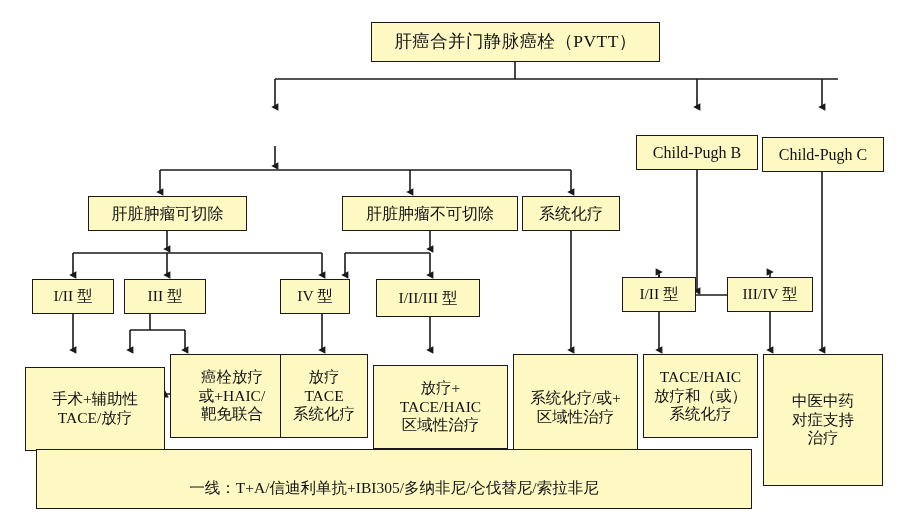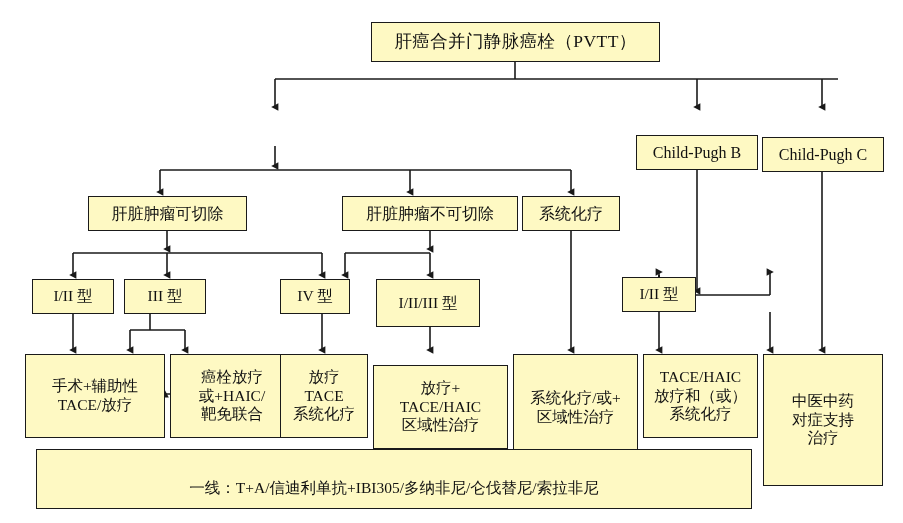--- a/index.html
+++ b/index.html
@@ -130,24 +130,25 @@
   <div class="node t-cp" style="left:636px; top:111px; width:122px; height:35px;margin-top:24px;">Child-Pugh B</div>
   <div class="node t-cp" style="left:762px; top:111px; width:122px; height:35px;margin-top:26px;">Child-Pugh C</div>
 
   <div class="node t-stage" style="left:88px; top:196px; width:159px; height:35px;">肝脏肿瘤可切除</div>
   <div class="node t-stage" style="left:342px; top:196px; width:176px; height:35px;">肝脏肿瘤不可切除</div>
   <div class="node t-stage" style="left:522px; top:196px; width:98px; height:35px;">系统化疗</div>
 
   <div class="node t-type" style="left:32px; top:279px; width:82px; height:35px;">I/II 型</div>
   <div class="node t-type" style="left:124px; top:279px; width:82px; height:35px;">III 型</div>
   <div class="node t-type" style="left:280px; top:279px; width:70px; height:35px;">IV 型</div>
-  <div class="node t-type" style="left:376px; top:279px; width:104px; height:48px;">I/II/III 型</div>
+  <div class="node t-type" style="left:376px; top:279px; width:104px; height:38px;">I/II/III 型</div>
   <div class="node t-type" style="left:622px; top:277px; width:74px; height:35px;">I/II 型</div>
+  <div class="node t-type" style="left:727px; top:277px; width:86px; height:35px;">III/IV 型</div>
 
-  <div class="node t-treat" style="left:25px; top:354px; width:140px; height:84px;">手术+辅助性
+  <div class="node t-treat" style="left:25px; top:367px; width:140px; height:84px;">手术+辅助性
 TACE/放疗</div>
   <div class="node t-treat" style="left:170px; top:354px; width:124px; height:84px;">癌栓放疗
 或+HAIC/
 靶免联合</div>
   <div class="node t-treat" style="left:280px; top:354px; width:88px; height:84px;">放疗
 TACE
 系统化疗</div>
   <div class="node t-treat" style="left:373px; top:365px; width:135px; height:84px;">放疗+
 TACE/HAIC
 区域性治疗</div>

